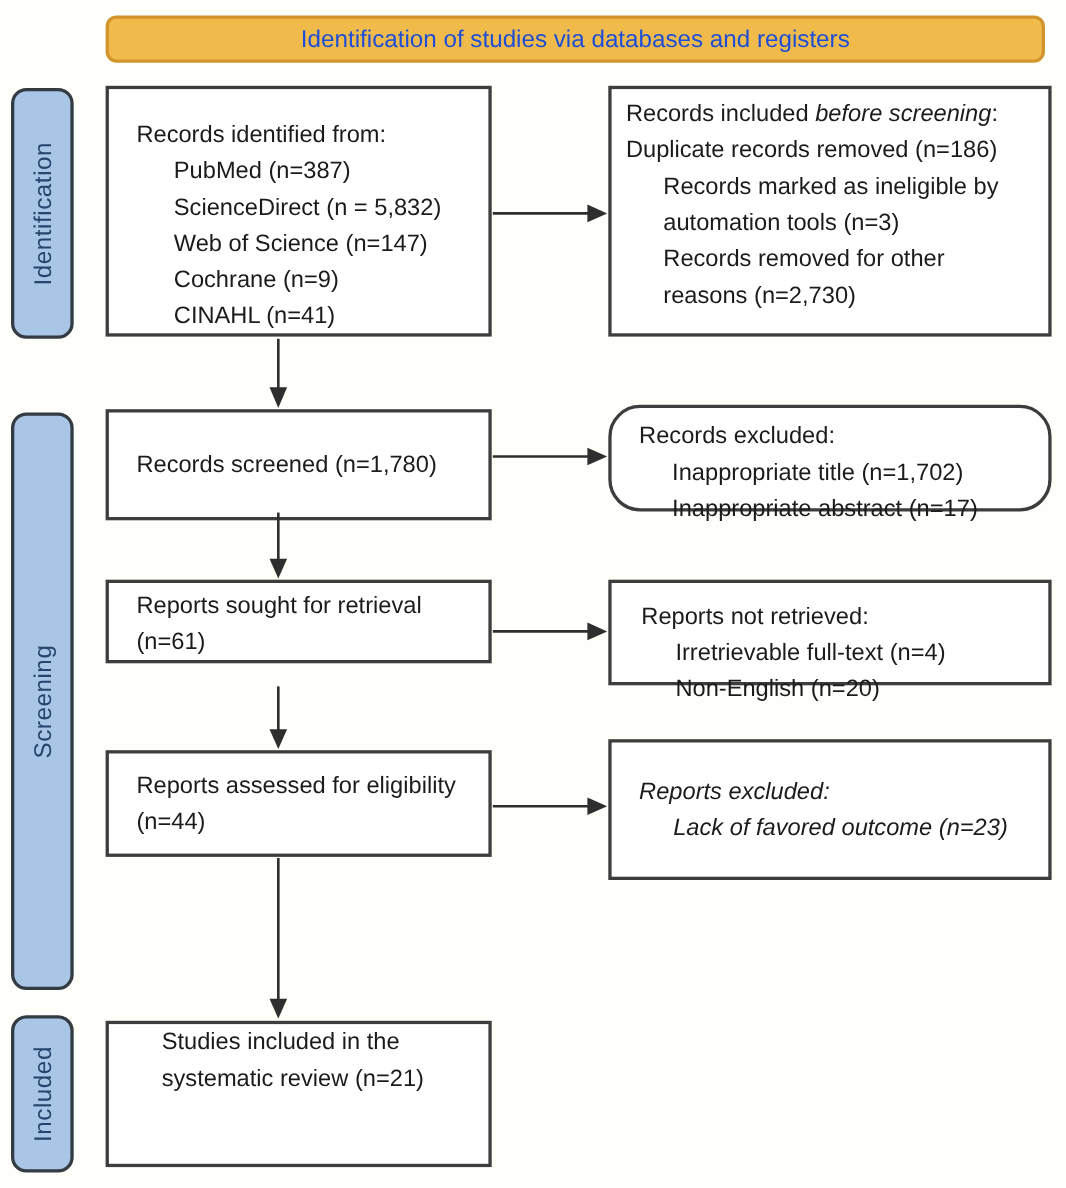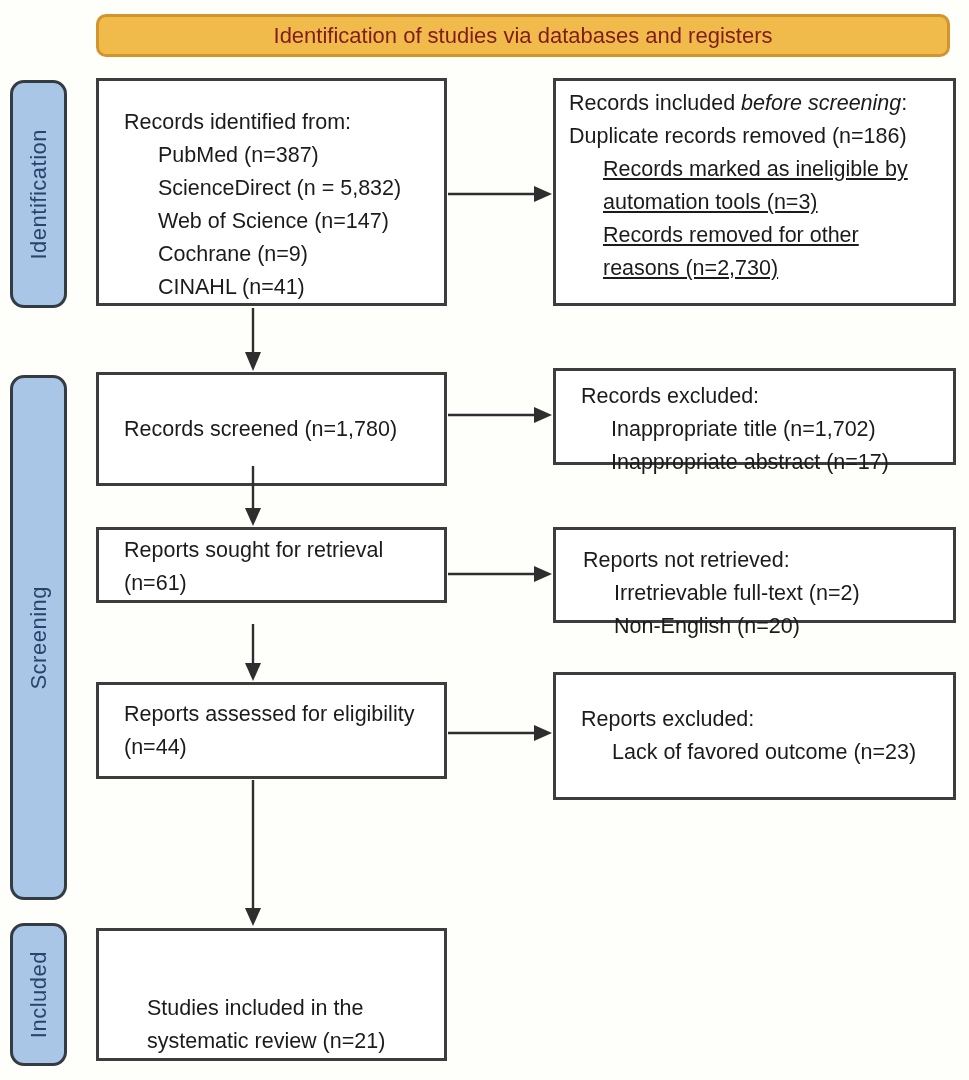--- a/index.html
+++ b/index.html
@@ -13,21 +13,21 @@
     background:var(--page-bg);
     font-family:"Liberation Sans","DejaVu Sans",sans-serif;
     color:var(--ink);
   }
   
   .banner{
     position:absolute; left:96px; top:14px; width:854px; height:43px;
     background:var(--banner-fill); border:3px solid var(--banner-border);
     border-radius:10px; box-sizing:border-box;
     display:flex; align-items:center; justify-content:center;
-    font-size:22px; color:#7f1d1d;
+    font-size:22px; color:#1d4ed8;
   }
   
   .stage-label{
     position:absolute; left:10px; width:57px;
     background:var(--stage-fill); border:3px solid var(--stage-border);
     border-radius:14px; box-sizing:border-box;
     display:flex; align-items:center; justify-content:center;
   }
   .stage-label span{
     writing-mode:vertical-rl; transform:rotate(180deg);
@@ -39,31 +39,31 @@
   
   .fbox{
     position:absolute; background:#fff; border:3px solid var(--box-border);
     box-sizing:border-box; font-size:21.5px; line-height:33px; color:var(--ink);
   }
   .col-l{left:96px;width:351px;}
   .col-r{left:553px;width:403px;}
   #box-identified{top:78px;height:228px;padding:25px 8px 0 25px;}
   #box-identified .indent{padding-left:34px;}
   #box-removed{top:78px;height:228px;padding:6px 6px 0 13px;}
-  #box-removed .indent{padding-left:34px;text-decoration:underline;}
-  #box-screened{top:372px;height:114px;display:flex;align-items:center;padding-left:25px;}
-  #box-excluded{top:368px;height:97px;padding:9px 6px 0 25px;}
+  #box-removed .indent{padding-left:34px;}
+  #box-screened{top:372px;height:101px;display:flex;align-items:center;padding-left:25px;}
+  #box-excluded{top:368px;height:97px;padding:9px 6px 0 25px;border-radius:29px;}
   #box-excluded .indent{padding-left:30px;}
   #box-sought{top:527px;height:76px;display:flex;align-items:flex-end;padding-left:25px;}
   #box-notretrieved{top:527px;height:96px;padding:14px 6px 0 27px;}
   #box-notretrieved .indent{padding-left:31px;}
   #box-assessed{top:682px;height:97px;display:flex;align-items:center;padding-left:25px;}
-  #box-reportsexcluded{top:672px;height:128px;padding:28px 6px 0 25px;}
+  #box-reportsexcluded{top:672px;height:128px;padding:28px 6px 0 25px;font-style:italic;}
   #box-reportsexcluded .indent{padding-left:31px;}
-  #box-included{top:928px;height:133px;display:flex;align-items:flex-end;padding-left:48px;}
+  #box-included{top:928px;height:133px;display:flex;align-items:flex-start;padding-left:48px;}
   .pre{white-space:pre-line;}
   
   #arrows{position:absolute;left:0;top:0;width:969px;height:1080px;pointer-events:none;}
   #arrows line{stroke:var(--line);stroke-width:2.4;}
   #arrows polygon{fill:var(--line);}
 </style>
 </head>
 <body>
 
 <div id="stage">
@@ -110,21 +110,21 @@
     <div class="indent">Inappropriate abstract (n=17)</div>
   </div>
 
   <div class="fbox col-l" id="box-sought">
     <div class="pre">Reports sought for retrieval
 (n=61)</div>
   </div>
 
   <div class="fbox col-r" id="box-notretrieved">
     <div>Reports not retrieved:</div>
-    <div class="indent">Irretrievable full-text (n=2)</div>
+    <div class="indent">Irretrievable full-text (n=4)</div>
     <div class="indent">Non-English (n=20)</div>
   </div>
 
   <div class="fbox col-l" id="box-assessed">
     <div class="pre">Reports assessed for eligibility
 (n=44)</div>
   </div>
 
   <div class="fbox col-r" id="box-reportsexcluded">
     <div>Reports excluded:</div>

